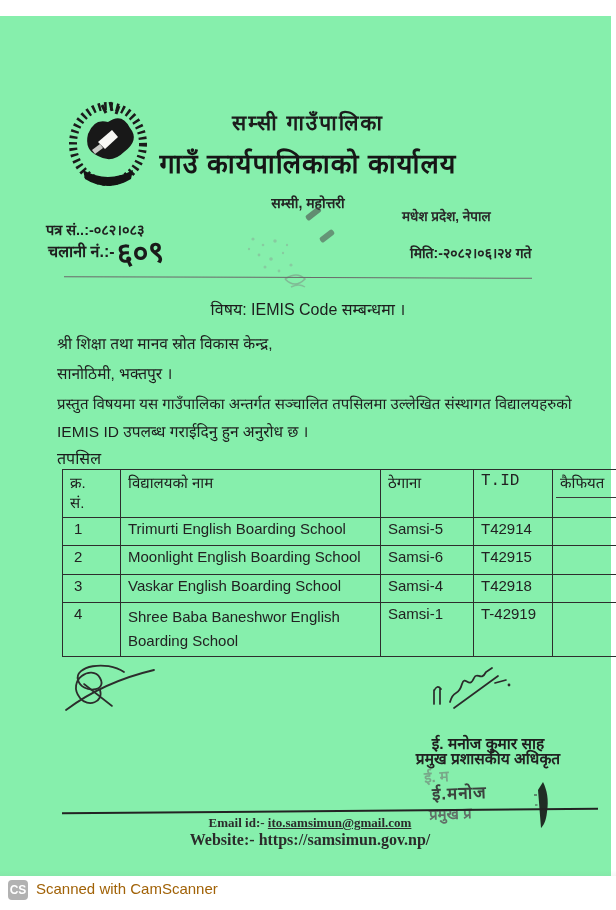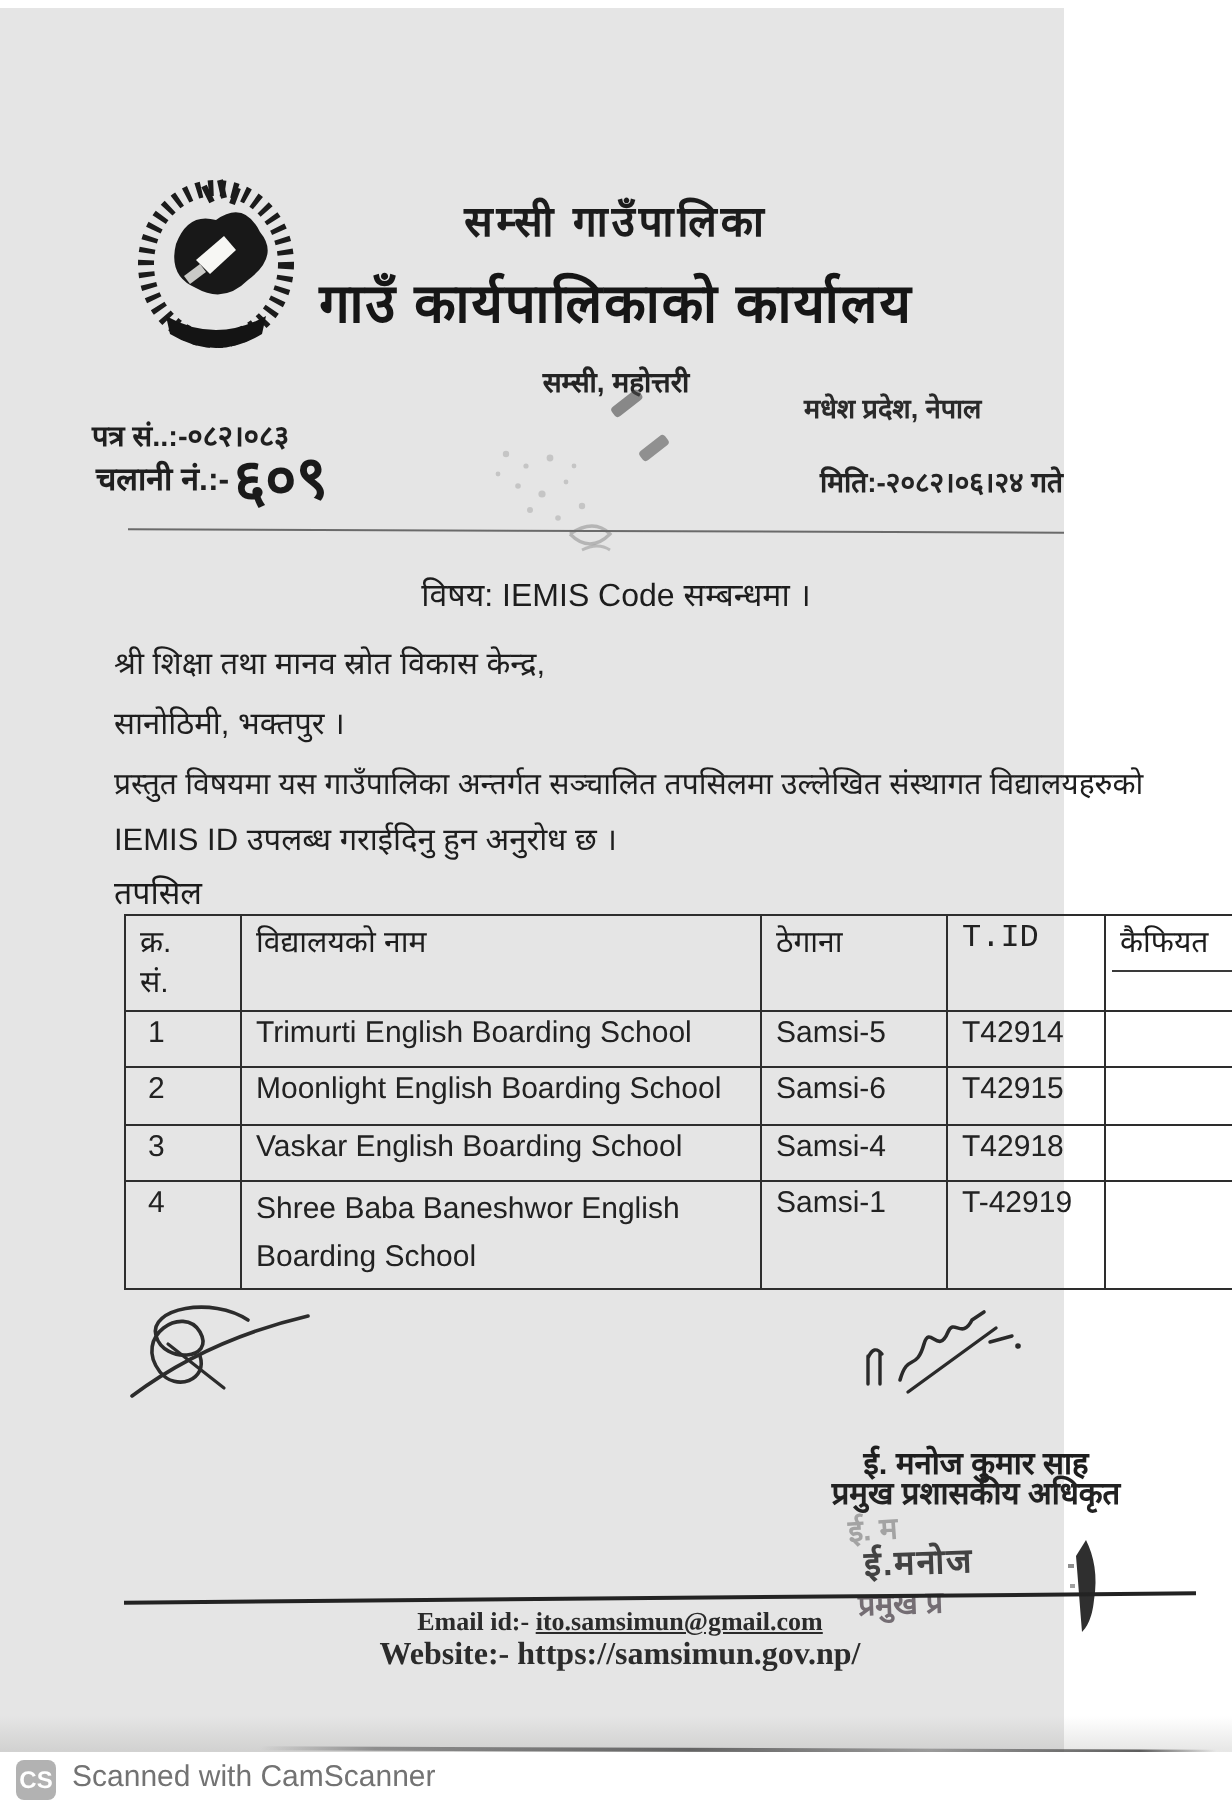--- a/index.html
+++ b/index.html
@@ -1,19 +1,19 @@
 <!DOCTYPE html>
 <html><head>
 <meta charset="utf-8">
 <style>
   html,body{margin:0;padding:0;}
   body{width:616px;height:910px;position:relative;background:#ffffff;
        font-family:"Liberation Sans","DejaVu Sans",sans-serif;overflow:hidden;}
   .abs{position:absolute;}
-  .doc{position:absolute;left:0;top:4px;width:532px;height:876px;background:#e5e5e5;color:#222;}
+  .doc{position:absolute;left:0;top:16px;width:611px;height:876px;background:#86efac;color:#222;}
   .ctr{left:0;width:616px;text-align:center;}
   .title1{top:92px;font-size:21px;font-weight:bold;letter-spacing:2px;color:#1c1c1c;}
   .title2{top:128px;font-size:27px;font-weight:bold;letter-spacing:1px;color:#161616;}
   .subaddr{top:177px;font-size:14px;font-weight:bold;color:#242424;}
   .province{left:402px;top:191px;font-size:13.5px;font-weight:bold;color:#2a2a2a;}
   .refno{left:46px;top:203px;font-size:14.5px;font-weight:bold;color:#1f1f1f;}
   .dispatch{left:48px;top:224px;font-size:16px;font-weight:bold;color:#1f1f1f;}
   .dispatch-hand{display:inline-block;font-size:30px;font-weight:600;transform:rotate(-3deg);
                  vertical-align:middle;margin-left:2px;line-height:20px;color:#1a1a1a;}
   .date{left:410px;top:227px;font-size:14px;font-weight:bold;color:#242424;}
@@ -48,21 +48,21 @@
             font-family:"Liberation Serif","DejaVu Serif",serif;font-size:16px;font-weight:600;color:#2b2b2b;}
   .email-link{text-decoration:underline;}
   .page-shadow{left:0;top:854px;width:616px;height:22px;
                background:linear-gradient(to bottom,rgba(0,0,0,0) 0%,rgba(120,120,115,.18) 80%,rgba(255,255,255,0) 100%);}
   .edge-line{left:130px;top:870px;width:478px;height:2px;transform:rotate(.2deg);
              background:linear-gradient(90deg,rgba(80,80,80,0) 0%,#777 12%,#3f3f3f 45%,#888 70%,#2f2f2f 92%,rgba(0,0,0,0) 100%);
              opacity:.75;}
   .scanbar{position:absolute;left:0;top:876px;width:616px;height:34px;background:#ffffff;}
   .cs-badge{position:absolute;left:8px;top:4px;width:20px;height:20px;background:#b2b2b2;color:#fff;
             border-radius:4px;font-size:12px;font-weight:bold;text-align:center;line-height:20px;}
-  .cs-text{position:absolute;left:36px;top:4px;font-size:15px;color:#737373;}
+  .cs-text{position:absolute;left:36px;top:4px;font-size:15px;color:#a16207;}
   .watermark{left:235px;top:185px;width:110px;height:95px;}
 </style>
 </head>
 <body>
 
 <div class="doc">
 
   <svg class="abs" style="left:58px;top:84px;" width="100" height="92" viewBox="0 0 100 92">
     <ellipse cx="50" cy="44" rx="35" ry="38" fill="none" stroke="#1b1b1b" stroke-width="8" stroke-dasharray="2.5,3.5"></ellipse>
     <path d="M30,34 Q36,18 50,22 Q64,12 72,28 Q82,40 66,52 Q54,64 40,56 Q26,50 30,34 Z" fill="#181818"></path>

